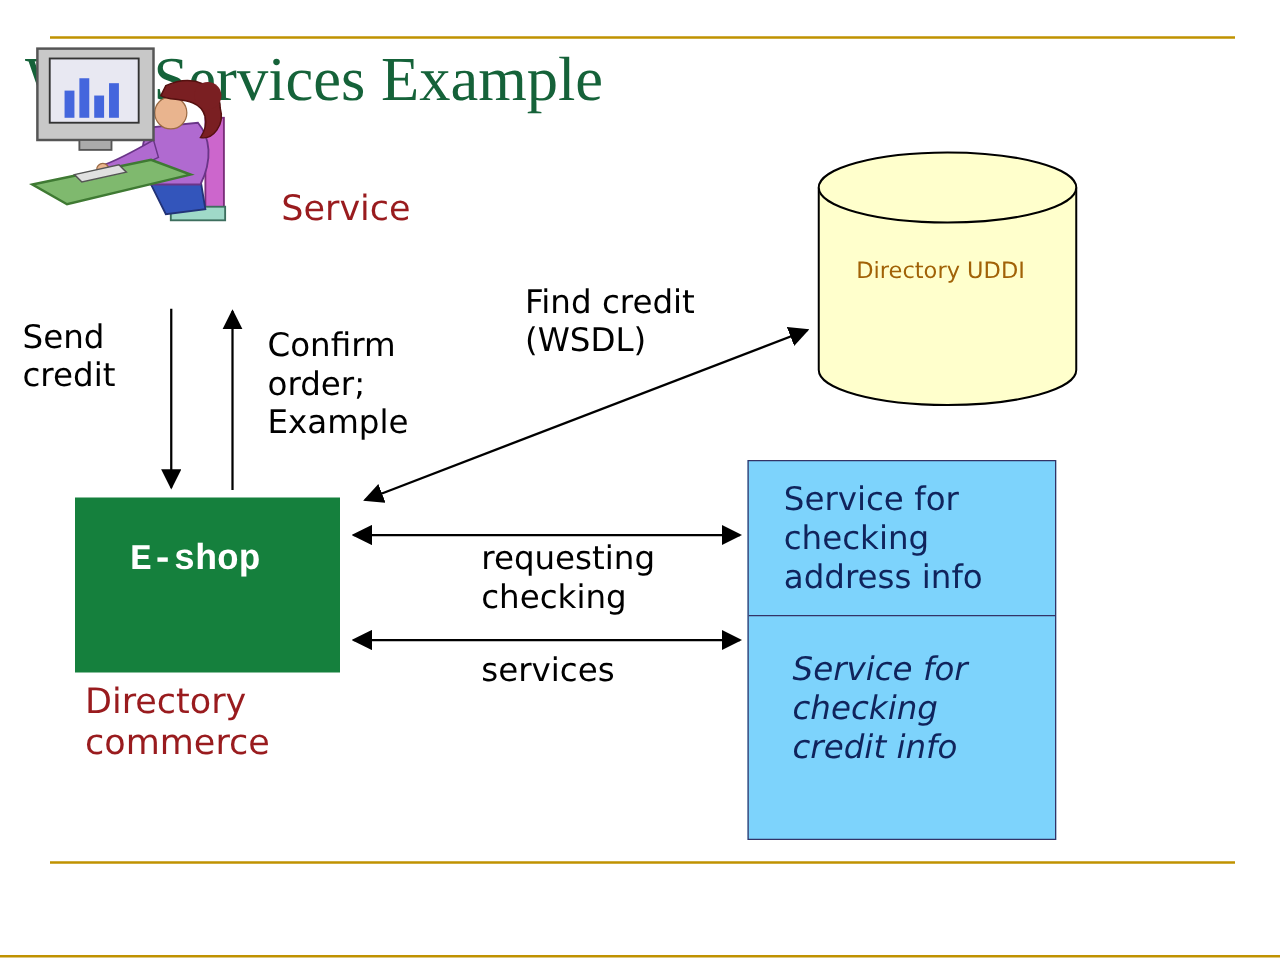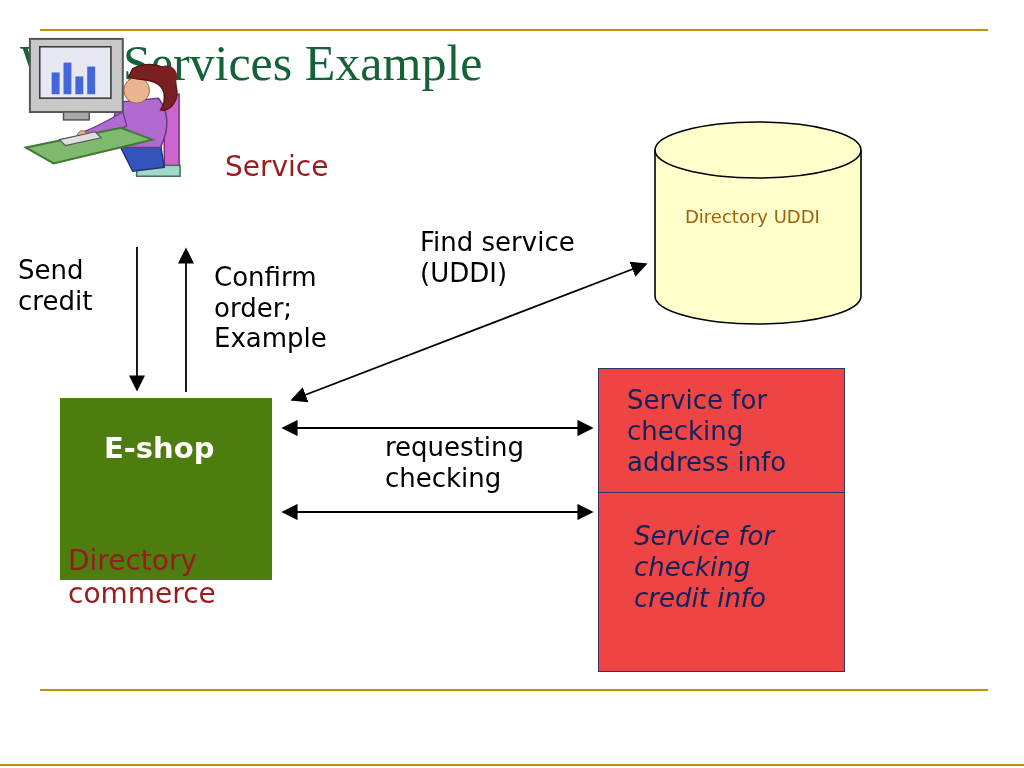--- a/index.html
+++ b/index.html
@@ -28,30 +28,31 @@
   .requesting{left:385px;top:432px;width:150px;font-size:26px;}
   .services-lbl{left:385px;top:522px;font-size:26px;}
 
   .cylinder{position:absolute;left:653px;top:120px;width:210px;height:208px;}
   .cylinder-label{
     position:absolute;left:32px;top:86px;width:160px;
     font-size:18px;color:#a16207;line-height:1.2;
   }
 
   .eshop-box{
-    position:absolute;left:60px;top:398px;width:212px;height:182px;
-    background:#4d7c0f;
+    position:absolute;left:60px;top:398px;width:212px;height:140px;
+    background:#15803d;
+    font-family:Liberation Mono, monospace;
   }
   .eshop-box span{
     position:absolute;left:44px;top:33px;color:#ffffff;font-weight:bold;font-size:29px;
   }
 
   .services-box{
     position:absolute;left:598px;top:368px;width:247px;height:304px;
-    border:1px solid #333366;background:#ef4444;box-sizing:border-box;
+    border:1px solid #333366;background:#7dd3fc;box-sizing:border-box;
   }
   .svc-cell{box-sizing:border-box;color:#10245c;font-size:26px;line-height:1.2;}
   .svc-top{height:124px;border-bottom:1px solid #333366;padding:16px 20px 0 28px;}
   .svc-bottom{height:178px;padding:28px 20px 0 35px;font-style:italic;}
 
   .arrows{position:absolute;left:0;top:0;width:1024px;height:768px;z-index:3;pointer-events:none;}
 </style>
 </head>
 <body>
 
@@ -102,31 +103,32 @@
   <div class="lbl consumer">Service</div>
 
   <div class="cylinder">
     <svg width="210" height="208" viewBox="0 0 210 208" xmlns="http://www.w3.org/2000/svg">
       <path d="M2,30 L2,176 A103,28 0 0 0 208,176 L208,30" fill="#ffffcc" stroke="#000" stroke-width="1.6"></path>
       <ellipse cx="105" cy="30" rx="103" ry="28" fill="#ffffcc" stroke="#000" stroke-width="1.6"></ellipse>
     </svg>
     <div class="cylinder-label">Directory UDDI</div>
   </div>
 
-  <div class="lbl find-service">Find service (UDDI)</div>
+  <div class="lbl find-service">Find credit (WSDL)</div>
   <div class="lbl send-order">Send credit</div>
   <div class="lbl confirm-order">Confirm order; Example</div>
 
   <div class="eshop-box">
     <span>E-shop</span>
   </div>
 
   <div class="lbl electronic">Directory commerce</div>
 
   <div class="lbl requesting">requesting checking</div>
+  <div class="lbl services-lbl">services</div>
 
   <div class="services-box">
     <div class="svc-cell svc-top">Service for checking address info</div>
     <div class="svc-cell svc-bottom">Service for checking credit info</div>
   </div>
 
   <svg class="arrows" viewBox="0 0 1024 768" xmlns="http://www.w3.org/2000/svg">
     <defs>
       <marker id="ah" viewBox="0 0 10 10" refX="9" refY="5" markerWidth="9" markerHeight="9" orient="auto-start-reverse">
         <path d="M0,0 L10,5 L0,10 Z" fill="#000"></path>

